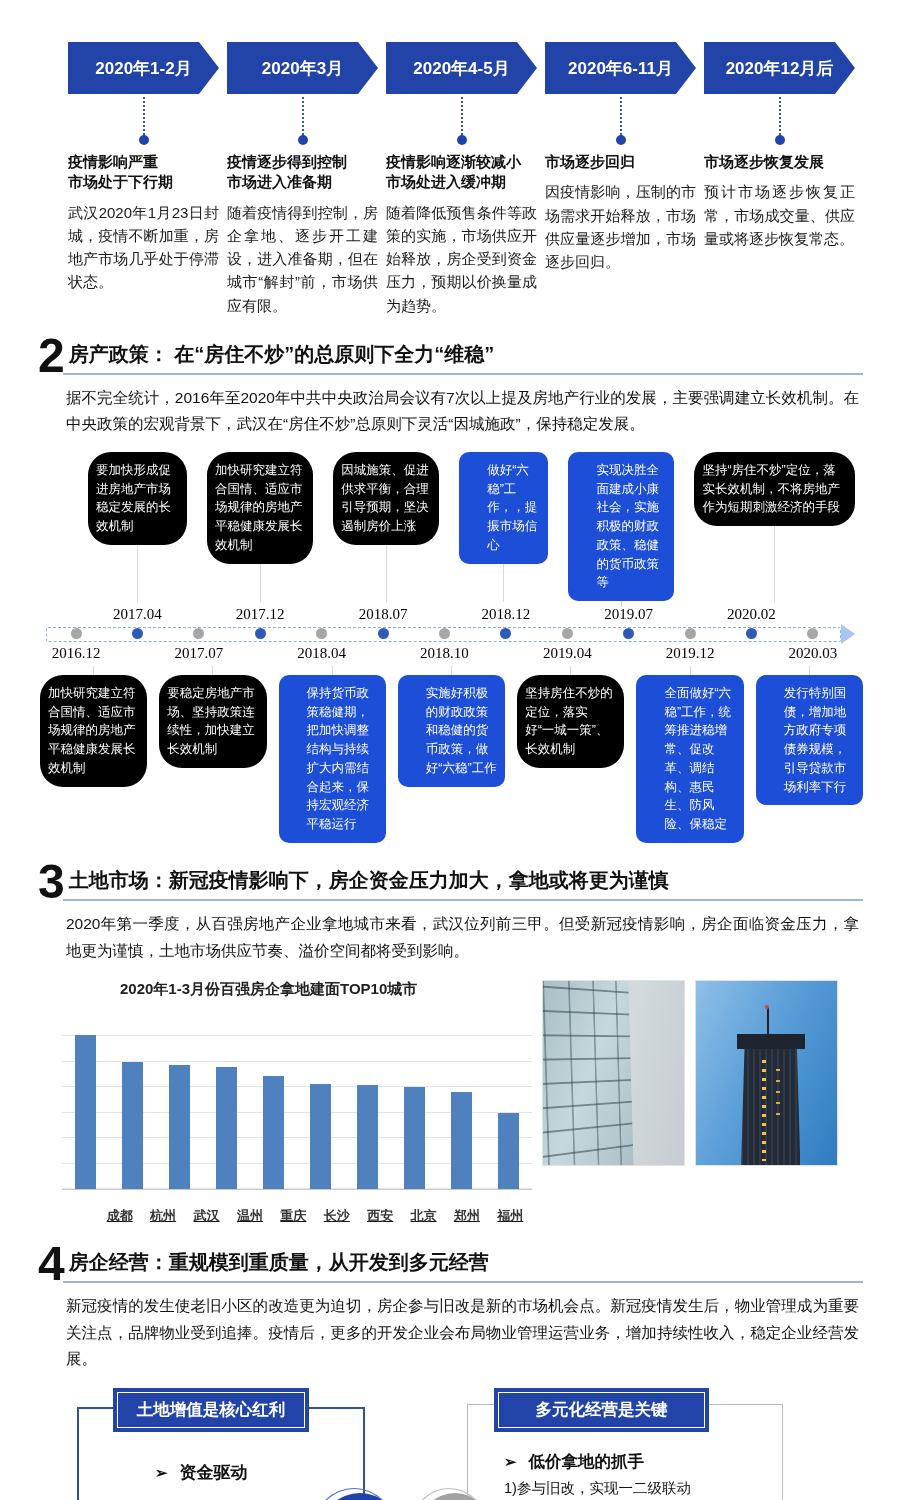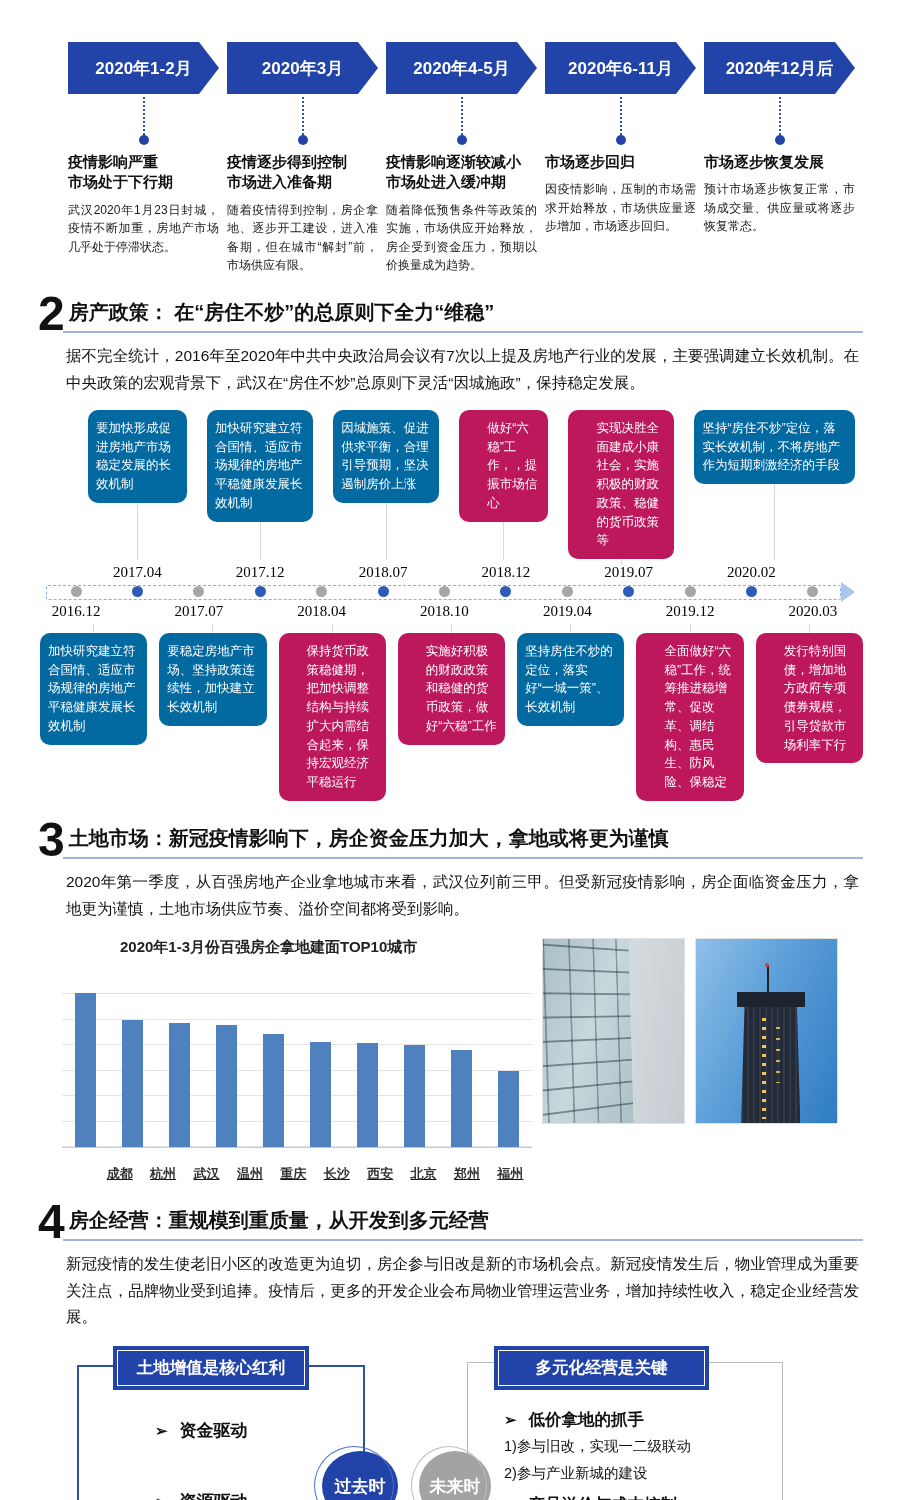--- a/index.html
+++ b/index.html
@@ -8,21 +8,21 @@
 
   
   .phase-row{display:flex;gap:8px;padding:42px 44px 0 68px;}
   .phase-col{flex:1;display:flex;flex-direction:column;}
   .phase-arrow{height:52px;background:#2244A8;color:#fff;font-weight:bold;font-size:17px;
     display:flex;align-items:center;justify-content:center;
     clip-path:polygon(0 0,calc(100% - 20px) 0,100% 50%,calc(100% - 20px) 100%,0 100%);}
   .phase-conn{width:0;height:38px;border-left:2px dotted #2f55b4;margin:3px auto 0;}
   .phase-dot{width:10px;height:10px;border-radius:50%;background:#2244A8;margin:0 auto;}
   .phase-title{margin-top:7px;font-weight:bold;font-size:15px;line-height:1.35;white-space:pre-line;}
-  .phase-desc{margin-top:8px;font-size:12px;line-height:1.55;text-align:justify;color:#1a1a1a;}
+  .phase-desc{margin-top:8px;font-size:15px;line-height:1.55;text-align:justify;color:#1a1a1a;}
 
   
   .sec-head{display:flex;align-items:flex-end;margin:20px 36px 0 38px;}
   .sec-num{font-size:48px;font-weight:900;line-height:.8;letter-spacing:-2px;}
   .sec-title-wrap{flex:1;border-bottom:2px solid #9FB6DC;padding:0 0 5px 6px;}
   .sec-title{font-size:20px;font-weight:bold;}
   .sec-intro{margin:10px 40px 0 66px;font-size:15.5px;line-height:1.7;text-align:justify;}
 
   
   .policy{margin-top:14px;}
@@ -30,22 +30,22 @@
   .boxes-top{margin:0 44px 0 88px;gap:20px;height:150px;}
   .boxes-bottom{margin:0 36px 0 40px;gap:12px;}
   .pbox-cell{flex:1;display:flex;flex-direction:column;}
   .boxes-top .pbox-cell:nth-of-type(1){flex:1;}
   .boxes-top .pbox-cell:nth-of-type(2){flex:1.07;}
   .boxes-top .pbox-cell:nth-of-type(3){flex:1.07;}
   .boxes-top .pbox-cell:nth-of-type(4){flex:.9;}
   .boxes-top .pbox-cell:nth-of-type(5){flex:1.07;}
   .boxes-top .pbox-cell:nth-of-type(6){flex:1.62;}
   .pbox{border-radius:10px;color:#fff;padding:9px 8px;font-size:12.5px;line-height:1.5;}
-  .pbox.blue{background:#0369a1;}
-  .pbox.gray{background:#be185d;padding-left:28px;}
+  .pbox.blue{background:#000000;border-radius:23px;}
+  .pbox.gray{background:#1d4ed8;padding-left:28px;}
   .conn{width:0;border-left:1px solid #D9D9D9;align-self:center;}
   .boxes-top .conn{flex:1;min-height:6px;}
   .boxes-bottom .conn{height:9px;}
   .tl-band{position:relative;height:64px;margin:0 46px;}
   .tl-arrow-body{position:absolute;left:0;right:12px;top:calc(50% - 7px);height:13px;
     border:1px dashed #89AEE3;border-radius:2px;}
   .tl-arrow-head{position:absolute;right:-2px;top:calc(50% - 10px);width:0;height:0;
     border-top:10px solid transparent;border-bottom:10px solid transparent;border-left:14px solid #A9C6EE;}
   .dots-row{position:absolute;left:24px;right:34px;top:0;bottom:0;display:flex;
     justify-content:space-between;align-items:center;}

